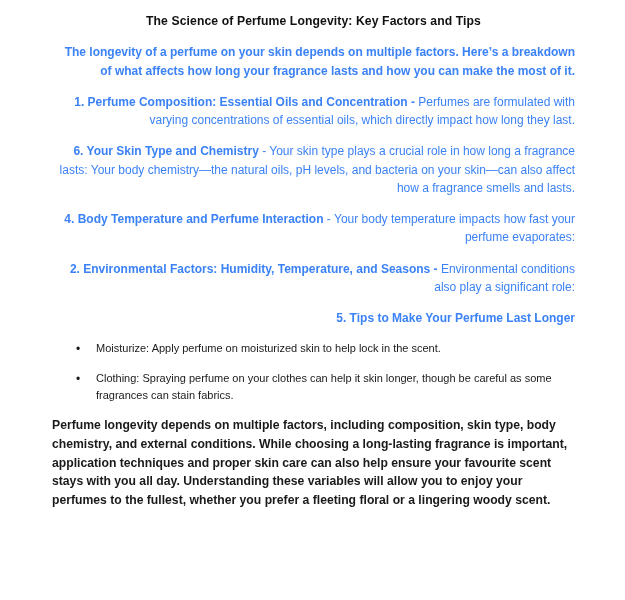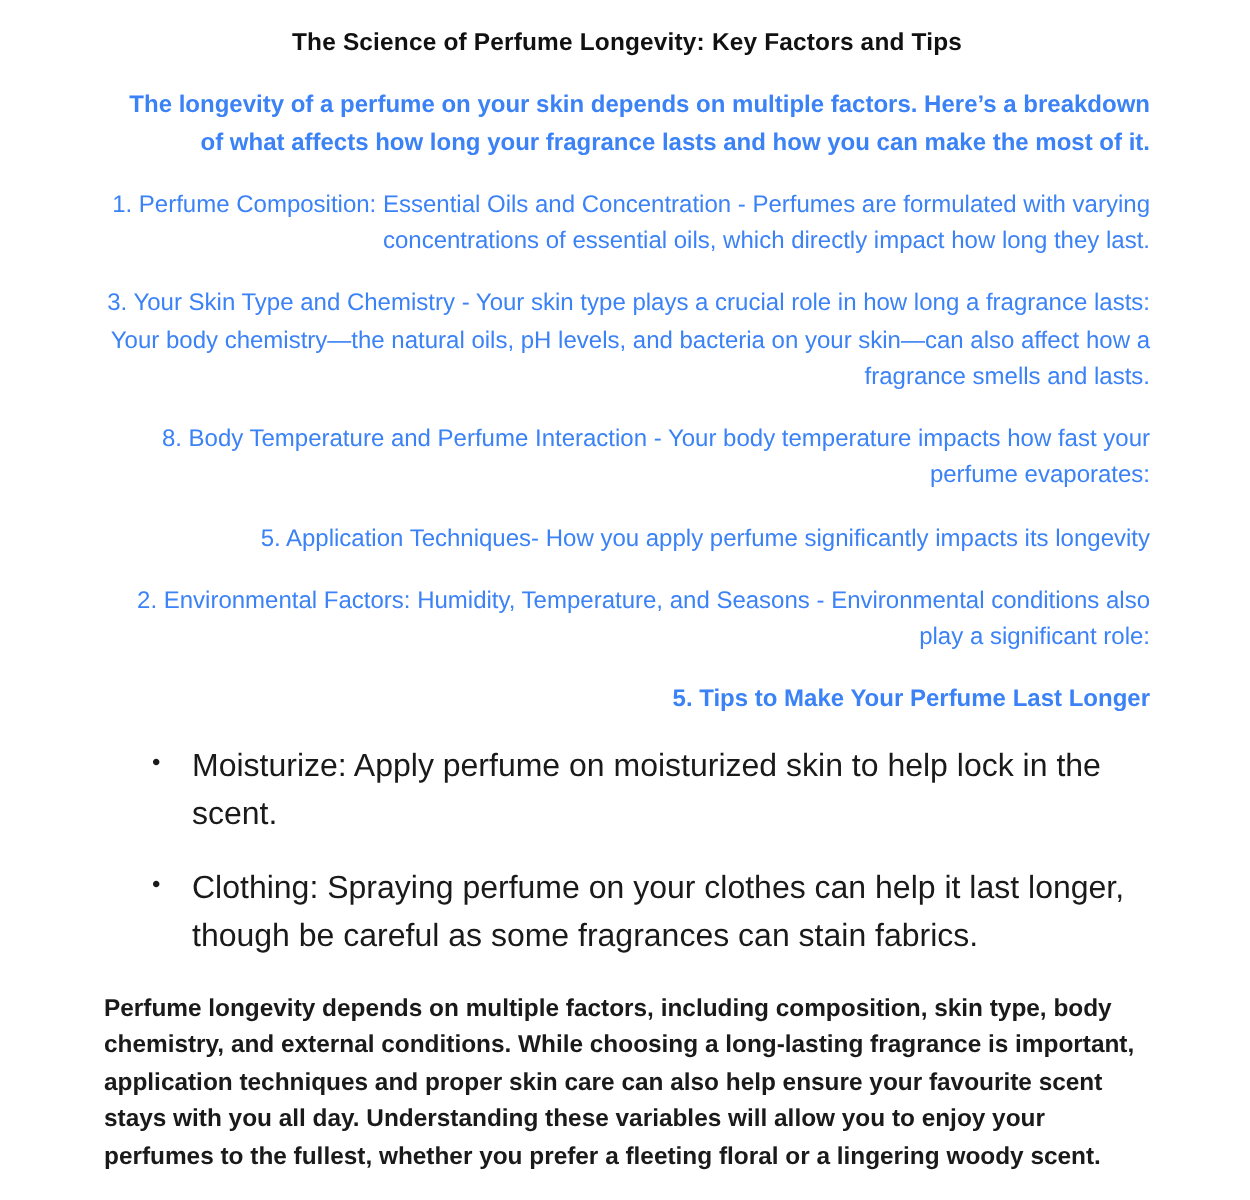--- a/index.html
+++ b/index.html
@@ -34,30 +34,30 @@
     font-size: 12px;
     line-height: 1.52;
     margin: 0 0 13px 0;
     color: #3b82f6;
     text-align: right;
   }
   .para.bold-all {
     font-weight: bold;
   }
   .para .lead {
-    font-weight: normal;
+    font-weight: bold;
   }
   .bullets {
     list-style: none;
     margin: 0 0 13px 0;
     padding: 0;
   }
   .bullets li {
     position: relative;
-    font-size: 16px;
+    font-size: 11px;
     line-height: 1.52;
     margin: 0 0 13px 0;
     padding-left: 44px;
   }
   .bullets li::before {
     content: "\2022";
     position: absolute;
     left: 24px;
     top: 0;
     font-size: 12px;
@@ -77,30 +77,29 @@
 
 <div class="page">
 
   <div class="doc-title">The Science of Perfume Longevity: Key Factors and Tips</div>
 
   <p class="para bold-all">The longevity of a perfume on your skin depends on multiple factors. Here’s a breakdown of what affects how long your fragrance lasts and how you can make the most of it.</p>
 
   <p class="para"><span class="lead">1. Perfume Composition: Essential Oils and Concentration -</span><span> Perfumes are formulated with varying concentrations of essential oils, which directly impact how long they last.</span></p>
 
 
-  <p class="para"><span class="lead">3. Your Skin Type and Chemistry</span><span> - Your skin type plays a crucial role in how long a fragrance lasts: Your body chemistry—the natural oils, pH levels, and bacteria on your skin—can also affect how a fragrance smells and lasts.</span></p>
+  <p class="para"><span class="lead">6. Your Skin Type and Chemistry</span><span> - Your skin type plays a crucial role in how long a fragrance lasts: Your body chemistry—the natural oils, pH levels, and bacteria on your skin—can also affect how a fragrance smells and lasts.</span></p>
 
-  <p class="para"><span class="lead">8. Body Temperature and Perfume Interaction</span><span> - Your body temperature impacts how fast your perfume evaporates:</span></p>
+  <p class="para"><span class="lead">4. Body Temperature and Perfume Interaction</span><span> - Your body temperature impacts how fast your perfume evaporates:</span></p>
 
-  <p class="para"><span class="lead">5. Application Techniques-</span><span> How you apply perfume significantly impacts its longevity</span></p>
 
   <p class="para"><span class="lead">2. Environmental Factors: Humidity, Temperature, and Seasons -</span><span> Environmental conditions also play a significant role:</span></p>
 
   <p class="para bold-all">5. Tips to Make Your Perfume Last Longer</p>
 
   <ul class="bullets">
     <li>Moisturize: Apply perfume on moisturized skin to help lock in the scent.</li>
-    <li>Clothing: Spraying perfume on your clothes can help it last longer, though be careful as some fragrances can stain fabrics.</li>
+    <li>Clothing: Spraying perfume on your clothes can help it skin longer, though be careful as some fragrances can stain fabrics.</li>
   </ul>
 
   <p class="closing">Perfume longevity depends on multiple factors, including composition, skin type, body chemistry, and external conditions. While choosing a long-lasting fragrance is important, application techniques and proper skin care can also help ensure your favourite scent stays with you all day. Understanding these variables will allow you to enjoy your perfumes to the fullest, whether you prefer a fleeting floral or a lingering woody scent.</p>
 
 </div>
 
 </body></html>

